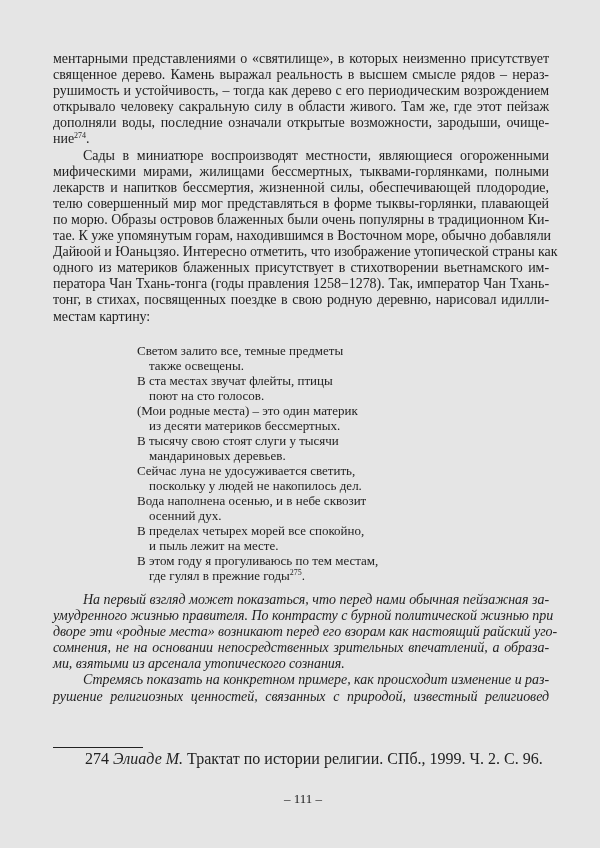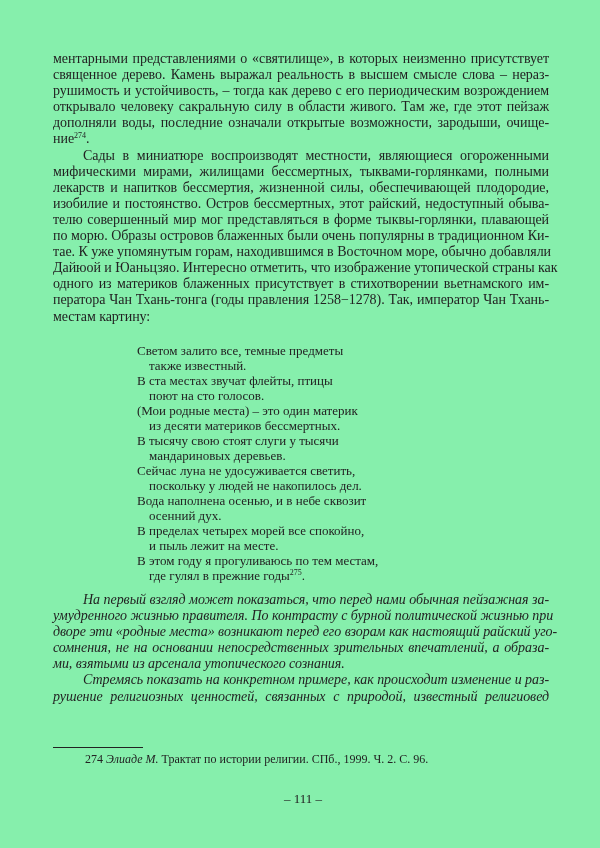--- a/index.html
+++ b/index.html
@@ -13,21 +13,21 @@
     position: relative;
     overflow: hidden;
     font-family: "Liberation Serif", "DejaVu Serif", serif;
     color: #222222;
   }
   .page {
     position: absolute;
     left: 0; top: 0;
     width: 600px;
     height: 848px;
-    background: #86efac;
+    background: #e5e5e5;
   }
   .text-block {
     position: absolute;
     left: 53px;
     top: 51px;
     width: 496px;
   }
   .para {
     margin: 0;
     font-size: 14px;
@@ -78,21 +78,21 @@
     left: 53px;
     top: 747px;
     width: 90px;
     height: 0;
     border-top: 1.3px solid #222222;
   }
   .footnotes {
     position: absolute;
     left: 85px;
     top: 753px;
-    font-size: 12px;
+    font-size: 16px;
     line-height: 12.6px;
   }
   .footnote { display: block; white-space: nowrap; }
   .footnote em { font-style: italic; }
   .page-number {
     position: absolute;
     left: 0;
     top: 791px;
     width: 606px;
     text-align: center;
@@ -100,45 +100,45 @@
   }
 </style>
 </head>
 <body>
 
 <div class="page">
 
   <div class="text-block">
     <p class="para">
       <span class="line">ментарными представлениями о «святилище», в которых неизменно присутствует</span>
-      <span class="line">священное дерево. Камень выражал реальность в высшем смысле слова – нераз-</span>
+      <span class="line">священное дерево. Камень выражал реальность в высшем смысле рядов – нераз-</span>
       <span class="line">рушимость и устойчивость, – тогда как дерево с его периодическим возрождением</span>
       <span class="line">открывало человеку сакральную силу в области живого. Там же, где этот пейзаж</span>
       <span class="line">дополняли воды, последние означали открытые возможности, зародыши, очище-</span>
       <span class="line last"><span>ние</span><sup class="fn">274</sup><span>.</span></span>
     </p>
     <p class="para indent">
       <span class="line" style="text-indent:30px">Сады в миниатюре воспроизводят местности, являющиеся огороженными</span>
       <span class="line" style="text-indent:0">мифическими мирами, жилищами бессмертных, тыквами-горлянками, полными</span>
       <span class="line" style="text-indent:0">лекарств и напитков бессмертия, жизненной силы, обеспечивающей плодородие,</span>
-      <span class="line" style="text-indent:0">изобилие и постоянство. Остров бессмертных, этот райский, недоступный обыва-</span>
       <span class="line" style="text-indent:0">телю совершенный мир мог представляться в форме тыквы-горлянки, плавающей</span>
       <span class="line" style="text-indent:0">по морю. Образы островов блаженных были очень популярны в традиционном Ки-</span>
       <span class="line" style="text-indent:0">тае. К уже упомянутым горам, находившимся в Восточном море, обычно добавляли</span>
       <span class="line" style="text-indent:0">Дайюой и Юаньцзяо. Интересно отметить, что изображение утопической страны как</span>
       <span class="line" style="text-indent:0">одного из материков блаженных присутствует в стихотворении вьетнамского им-</span>
       <span class="line" style="text-indent:0">ператора Чан Тхань-тонга (годы правления 1258−1278). Так, император Чан Тхань-</span>
+      <span class="line" style="text-indent:0">тонг, в стихах, посвященных поездке в свою родную деревню, нарисовал идилли-</span>
       <span class="line last" style="text-indent:0">местам картину:</span>
     </p>
   </div>
 
   <div class="poem">
     <div class="stanza">
       <span class="l1">Светом залито все, темные предметы</span>
-      <span class="l2">также известный.</span>
+      <span class="l2">также освещены.</span>
     </div>
     <div class="stanza">
       <span class="l1">В ста местах звучат флейты, птицы</span>
       <span class="l2">поют на сто голосов.</span>
     </div>
     <div class="stanza">
       <span class="l1">(Мои родные места) – это один материк</span>
       <span class="l2">из десяти материков бессмертных.</span>
     </div>
     <div class="stanza">

